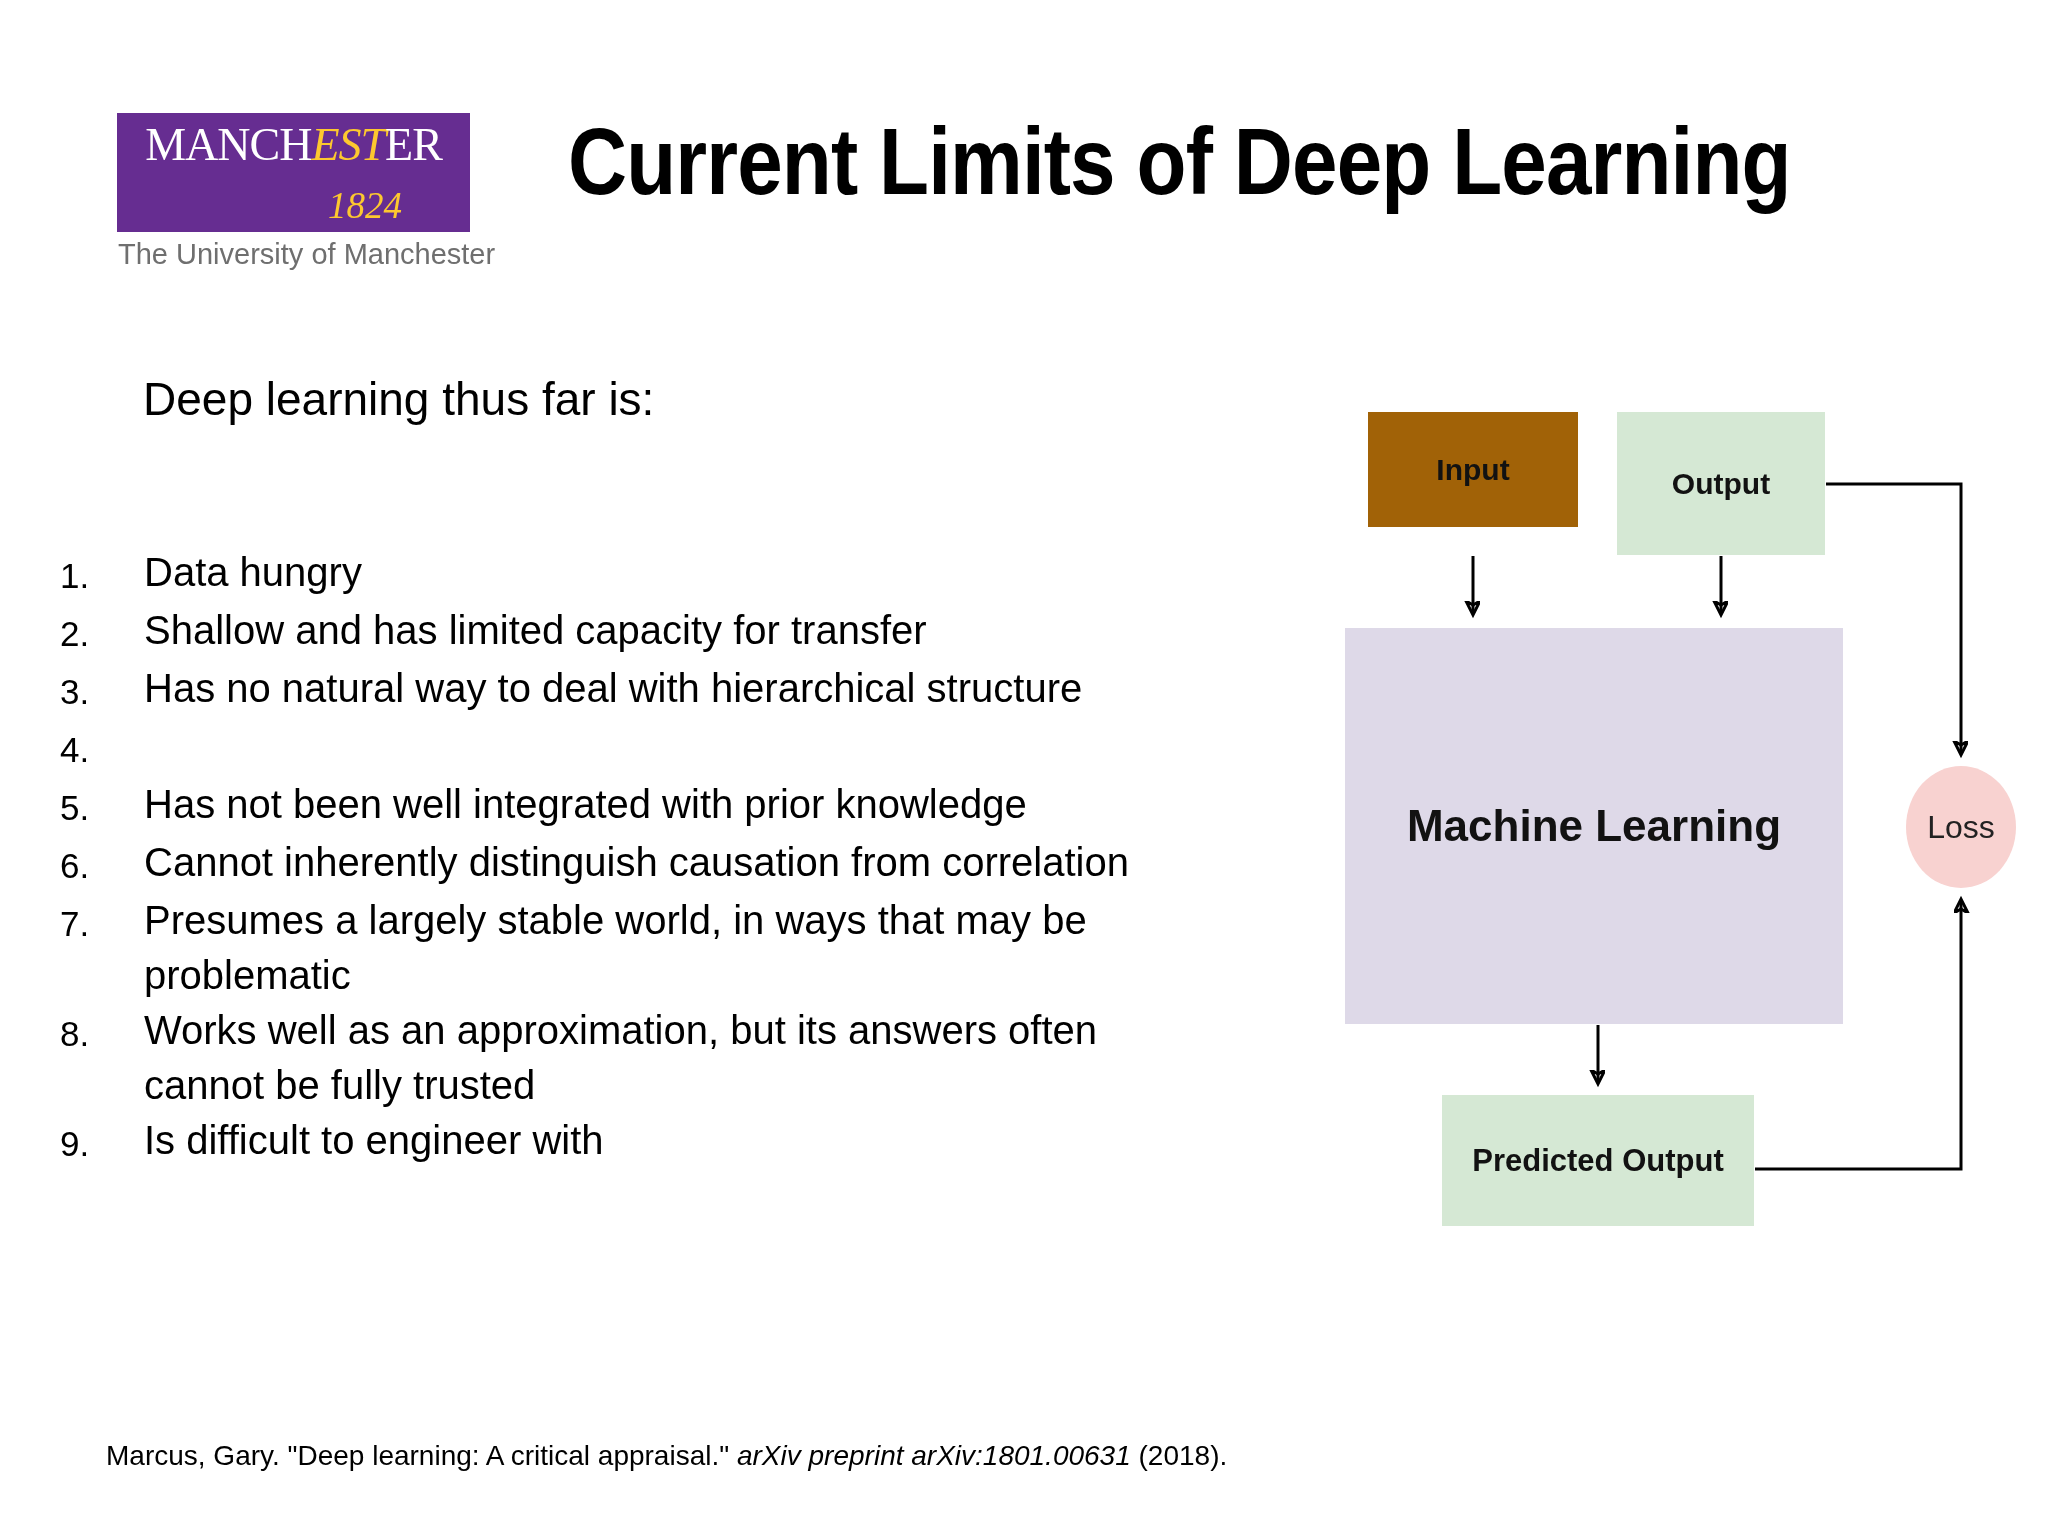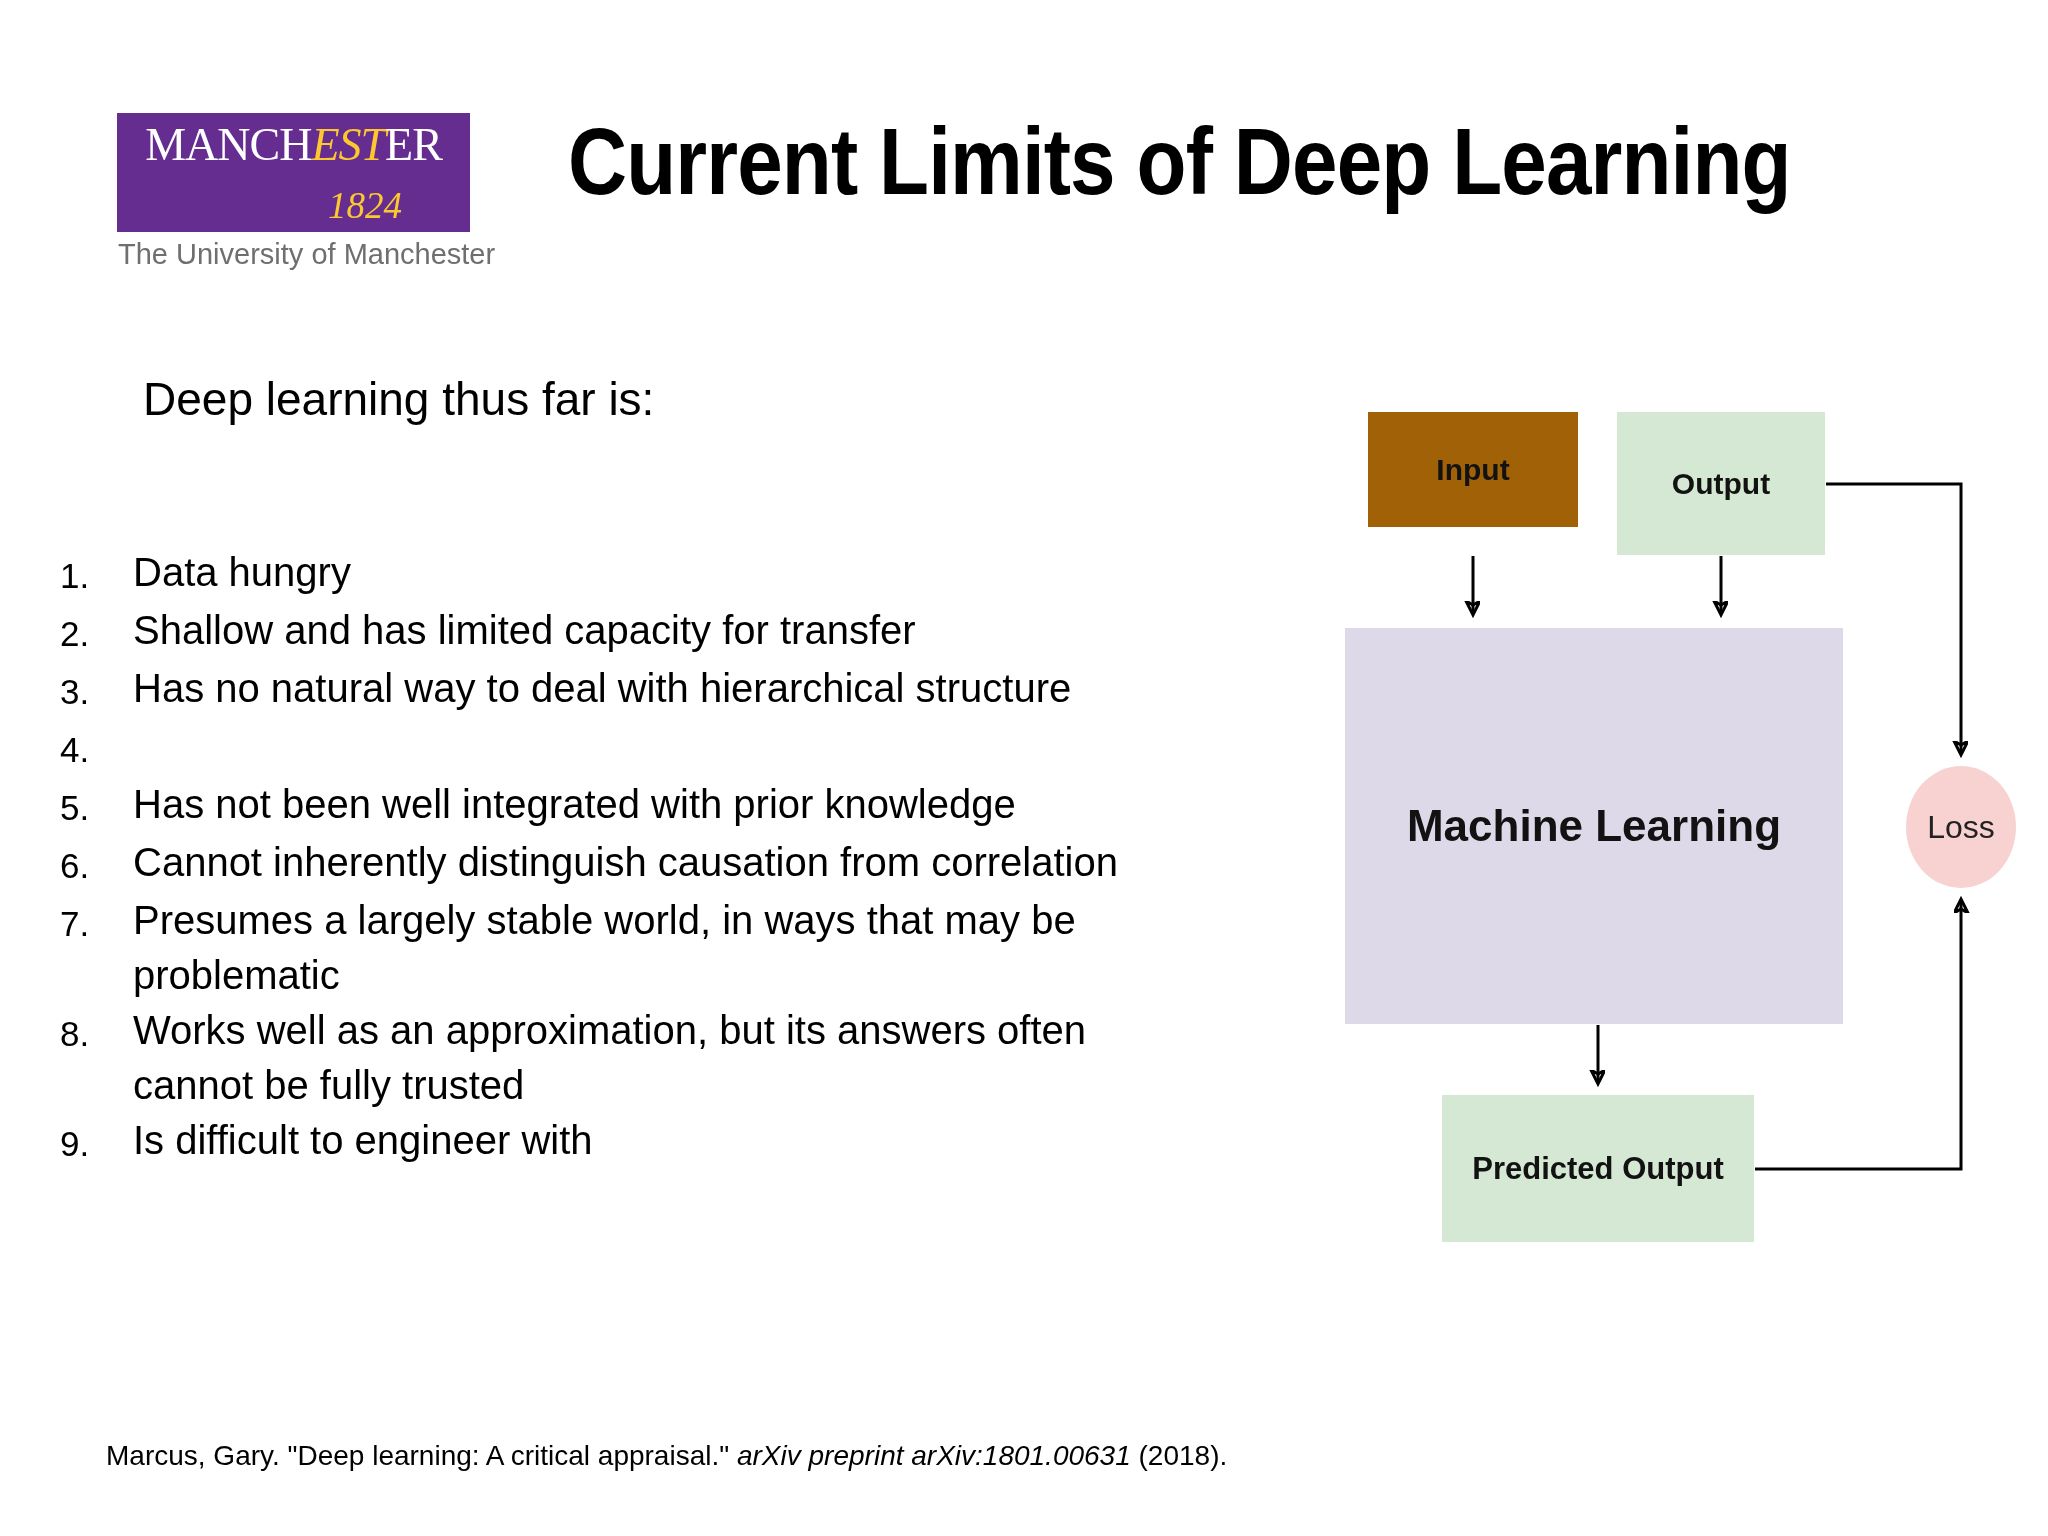--- a/index.html
+++ b/index.html
@@ -28,30 +28,30 @@
   #page-title{
     position:absolute;left:568px;top:108px;font-size:94px;font-weight:700;
     white-space:nowrap;transform:scaleX(0.87);transform-origin:left center;
     letter-spacing:-1px;color:#000;
   }
   
   #intro-line{position:absolute;left:143px;top:372px;font-size:46px;color:#000;}
   #limits-list{position:absolute;left:60px;top:545px;width:1240px;}
   .list-row{display:flex;align-items:flex-start;font-size:40px;line-height:55px;color:#000;}
   .list-num{width:46px;flex:0 0 46px;font-size:35px;text-align:left;padding-top:3px;}
-  .list-text{margin-left:27px;white-space:pre-line;}
+  .list-text{margin-left:38px;white-space:pre-line;}
   
   #citation{position:absolute;left:106px;top:1440px;font-size:28px;color:#000;white-space:nowrap;}
   #citation .it{font-style:italic;}
   
   .dg-box{position:absolute;display:flex;align-items:center;justify-content:center;color:#121212;}
   #input-box{left:1368px;top:412px;width:210px;height:115px;background:#a16207;font-weight:700;font-size:30px;text-align:right;}
   #output-box{left:1617px;top:412px;width:208px;height:143px;background:#d5e8d4;font-weight:700;font-size:30px;}
   #ml-box{left:1345px;top:628px;width:498px;height:396px;background:#ded9e8;font-weight:700;font-size:44px;}
-  #predicted-box{left:1442px;top:1095px;width:312px;height:147px;background:#d5e8d4;font-weight:700;font-size:31px;}
+  #predicted-box{left:1442px;top:1095px;width:312px;height:131px;background:#d5e8d4;font-weight:700;font-size:31px;}
   #loss-ellipse{left:1906px;top:766px;width:110px;height:122px;background:#f8d2d0;border-radius:50%;font-size:32px;color:#222;}
   #connector-svg{position:absolute;left:0;top:0;width:2048px;height:1536px;pointer-events:none;}
   #connector-svg path{stroke:#000;stroke-width:3;fill:none;}
 </style>
 </head>
 <body>
 
 <div id="slide">
 
   <div id="logo-box" style="background:#662d91;">

